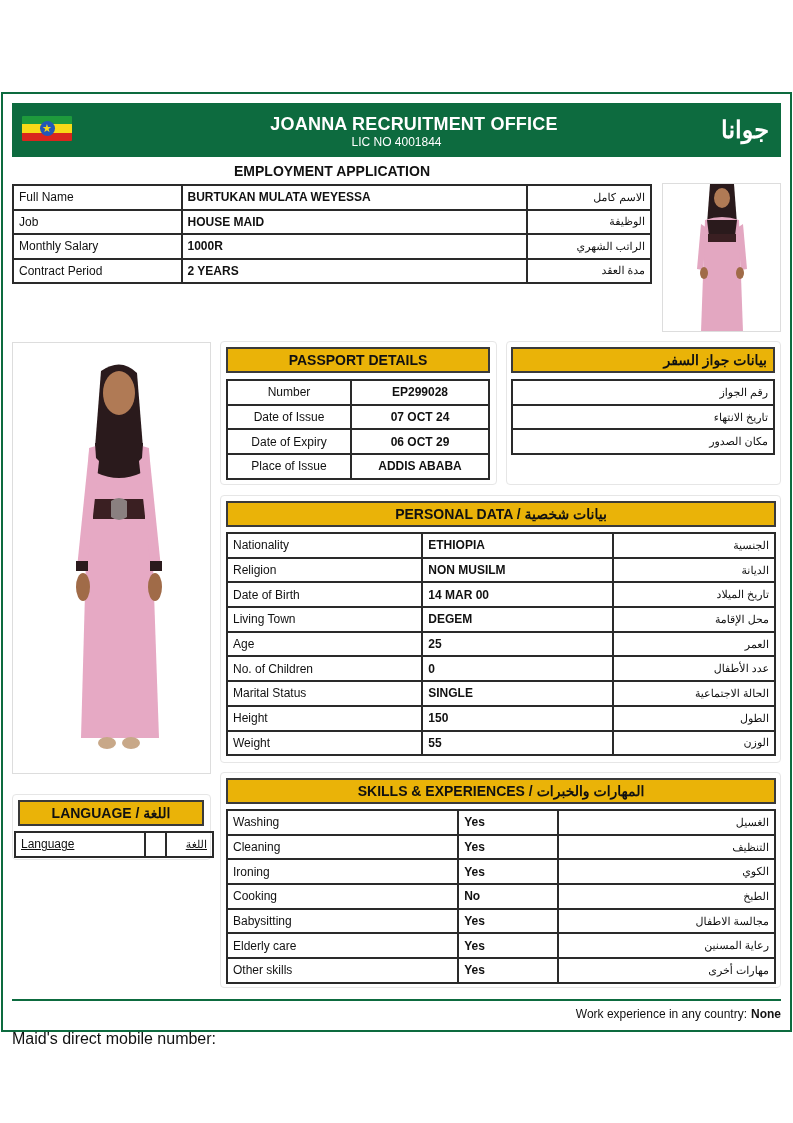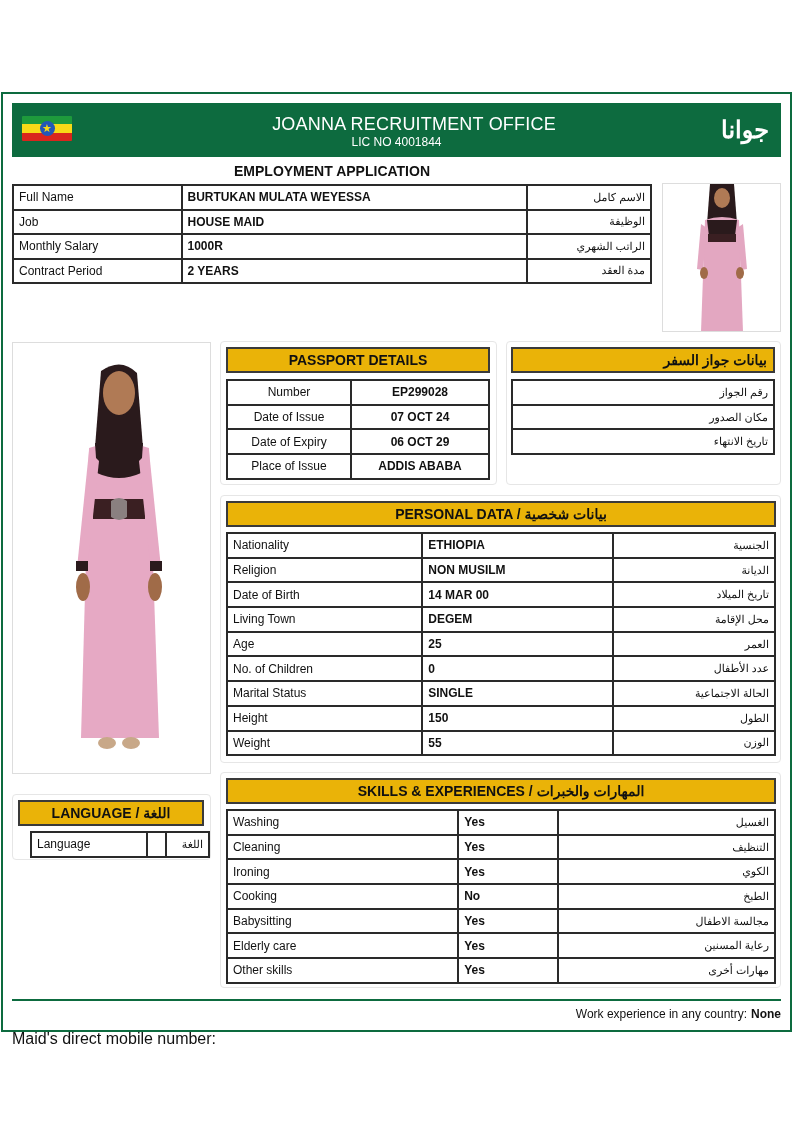--- a/index.html
+++ b/index.html
@@ -7,21 +7,21 @@
   body { font-family: "Liberation Sans", sans-serif; color: #111; position: relative; overflow: hidden; }
 
   .frame { position: absolute; left: 1px; top: 92px; width: 791px; height: 940px; border: 2px solid #0d6b3f; background: #fff; }
 
   .header { position: absolute; left: 12px; top: 103px; width: 769px; height: 54px; background: #0d6b3f; color: #fff; }
   .flag { position: absolute; left: 10px; top: 13px; width: 50px; height: 25px; border-radius: 1px; overflow: hidden; }
   .flag .g { height: 33.33%; background: #1e9a3c; }
   .flag .y { height: 33.34%; background: #f7d917; }
   .flag .r { height: 33.33%; background: #d9251d; }
   .flag .emb { position: absolute; left: 50%; top: 50%; width: 15px; height: 15px; margin: -7.5px 0 0 -7.5px; border-radius: 50%; background: #2257b7; color: #f7d917; font-size: 11px; line-height: 15px; text-align: center; }
-  .header-title { position: absolute; left: 0; right: 0; top: 11px; text-align: center; font-weight: normal; font-size: 18px; letter-spacing: 0.2px; margin-left: 35px; }
+  .header-title { position: absolute; left: 0; right: 0; top: 11px; text-align: center; font-weight: bold; font-size: 18px; letter-spacing: 0.2px; margin-left: 35px; }
   .header-lic { position: absolute; left: 0; right: 0; top: 32px; text-align: center; font-size: 12px; }
   .header-ar { position: absolute; right: 12px; top: 13px; font-size: 24px; font-weight: bold; }
 
   .app-title { position: absolute; left: 12px; width: 640px; top: 163px; text-align: center; font-weight: bold; font-size: 14px; }
 
   table { border-collapse: collapse; }
   td { border: 2px solid #2a2a2a; font-size: 12px; padding: 0 5px; height: 24.7px; vertical-align: middle; }
   td.v { font-weight: bold; }
   td.ar { text-align: right; direction: rtl; font-size: 11px; }
 
@@ -45,21 +45,21 @@
   .pd-card { left: 220px; top: 495px; width: 561px; height: 268px; }
   .pd-head { left: 226px; top: 501px; width: 550px; height: 26px; }
   .pd-table { position: absolute; left: 226px; top: 532px; width: 550px; }
 
   .sk-card { left: 220px; top: 772px; width: 561px; height: 216px; }
   .sk-head { left: 226px; top: 778px; width: 550px; height: 26px; }
   .sk-table { position: absolute; left: 226px; top: 809px; width: 550px; }
 
   .lang-card { left: 12px; top: 794px; width: 199px; height: 66px; }
   .lang-head { left: 18px; top: 800px; width: 186px; height: 26px; }
-  .lang-table { position: absolute; left: 30px; top: 831px; width: 180px; }
+  .lang-table { position: absolute; left: 14px; top: 831px; width: 200px; text-decoration: underline; }
 
   .footer-line { position: absolute; left: 12px; top: 999px; width: 769px; height: 2px; background: #0d6b3f; }
   .footer-left { position: absolute; left: 12px; top: 993px; font-size: 16px; margin-top: 37px; }
   .footer-right { position: absolute; right: 12px; top: 1007px; font-size: 12px; }
   .footer-right b { font-weight: bold; margin-left: 4px; }
 </style>
 </head>
 <body>
 
 <div class="frame"></div>
@@ -169,24 +169,24 @@
 </table>
 
 <div class="card ppar-card"></div>
 <div class="card-head ppar-head">بيانات جواز السفر</div>
 <table class="ppar-table">
   <tbody id="passport-ar-body">
       <tr>
         <td class="ar">رقم الجواز</td>
       </tr>
       <tr>
+        <td class="ar">تاريخ الانتهاء</td>
+      </tr>
+      <tr>
         <td class="ar">مكان الصدور</td>
-      </tr>
-      <tr>
-        <td class="ar">تاريخ الانتهاء</td>
       </tr>
     </tbody>
 </table>
 
 <div class="card pd-card"></div>
 <div class="card-head pd-head">PERSONAL DATA / بيانات شخصية</div>
 <table class="pd-table">
   <colgroup>
       <col style="width:196px">
       <col style="width:191px">

